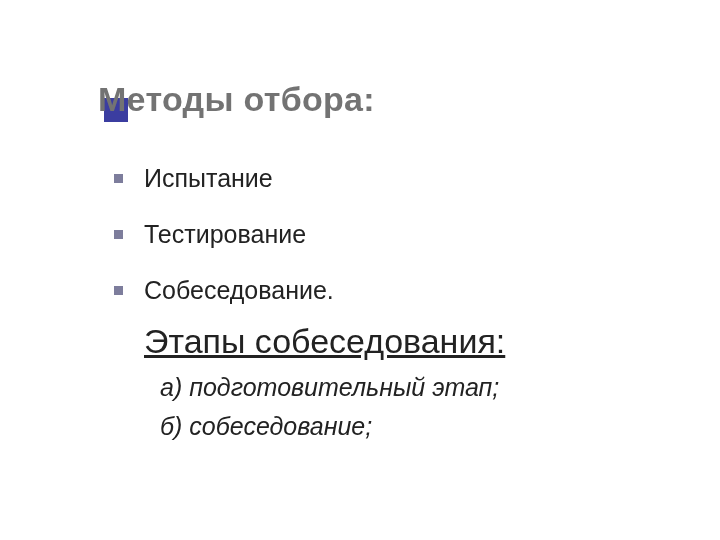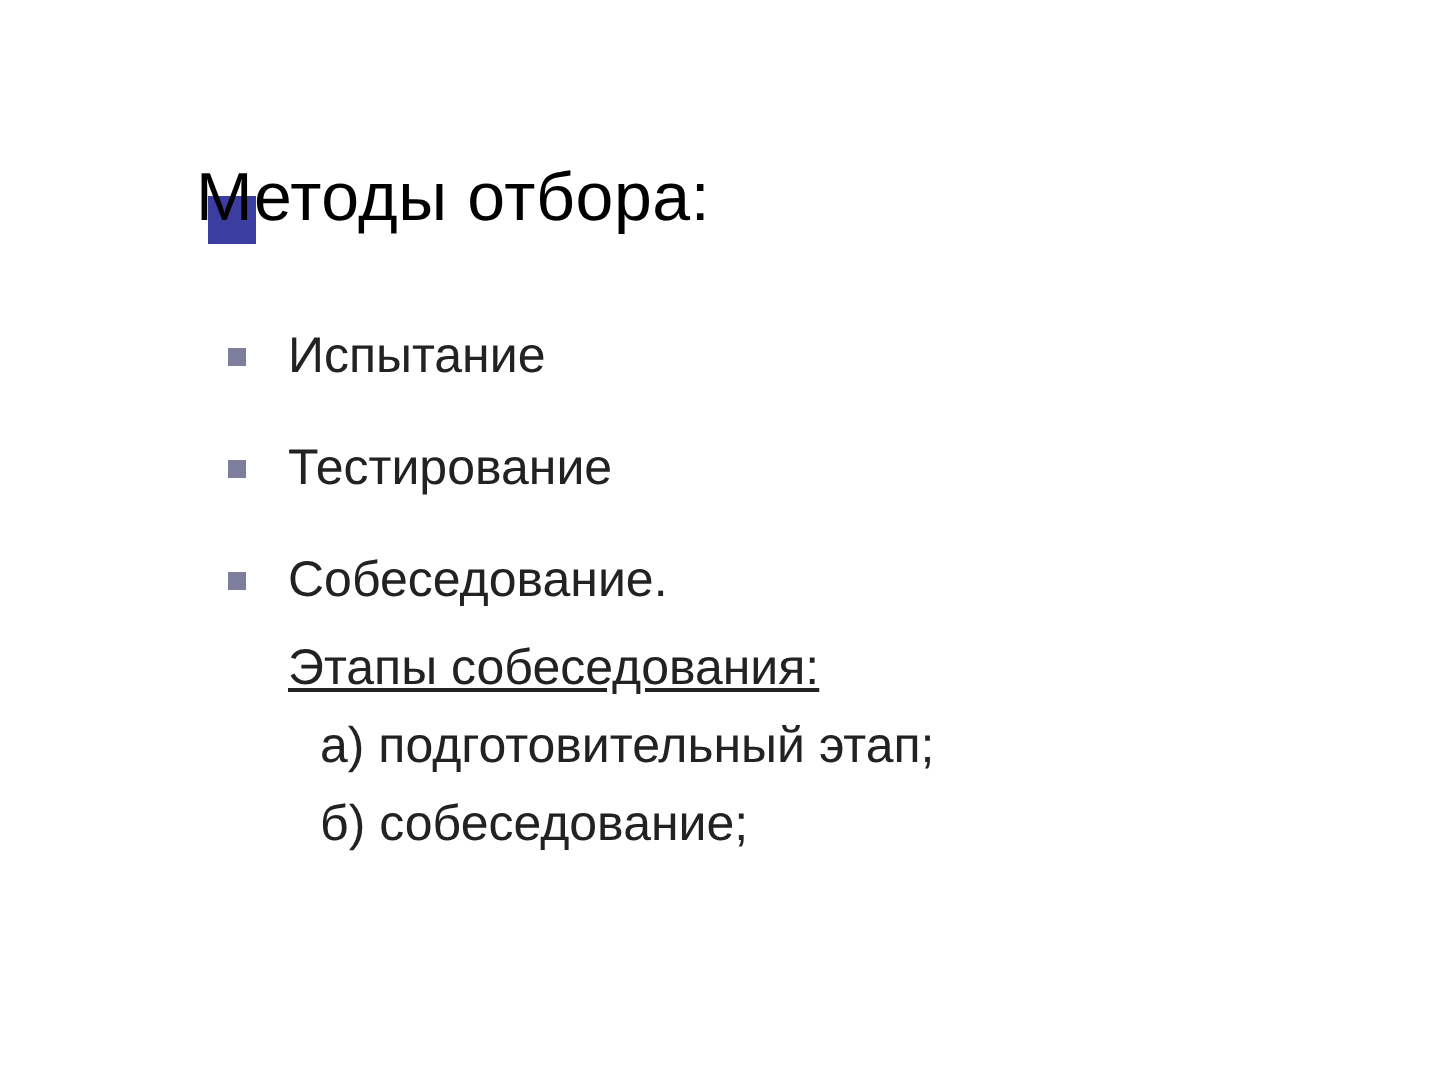--- a/index.html
+++ b/index.html
@@ -30,22 +30,22 @@
       top: 18px;
       width: 24px;
       height: 24px;
       background: #3b3da0;
       z-index: 1;
     }
     .title {
       position: relative;
       z-index: 2;
       font-size: 34px;
-      font-weight: 400;
-      color: #000000;
+      font-weight: 700;
+      color: #737373;
       padding-left: 8px;
       letter-spacing: 0.3px;
     }
     .content {
       padding-left: 18px;
     }
     .bullet-list {
       list-style: none;
       padding-left: 0;
       margin-bottom: 6px;
@@ -61,34 +61,35 @@
     .bullet-list li::before {
       content: '';
       position: absolute;
       left: 6px;
       top: 15px;
       width: 9px;
       height: 9px;
       background: #7d7d9c;
     }
     .subheading {
-      font-size: 25px;
+      font-size: 34px;
       color: #222;
       text-decoration: underline;
       padding-left: 36px;
       line-height: 1.55;
     }
     .lettered-list {
       list-style: none;
       padding-left: 52px;
     }
     .lettered-list li {
       font-size: 25px;
       color: #222;
       line-height: 1.55;
+      font-style: italic;
     }
   </style>
 </head>
 <body>
 
 <div class="slide">
   <div class="title-wrap">
     <div class="title-accent"></div>
     <h1 class="title">Методы отбора:</h1>
   </div>

